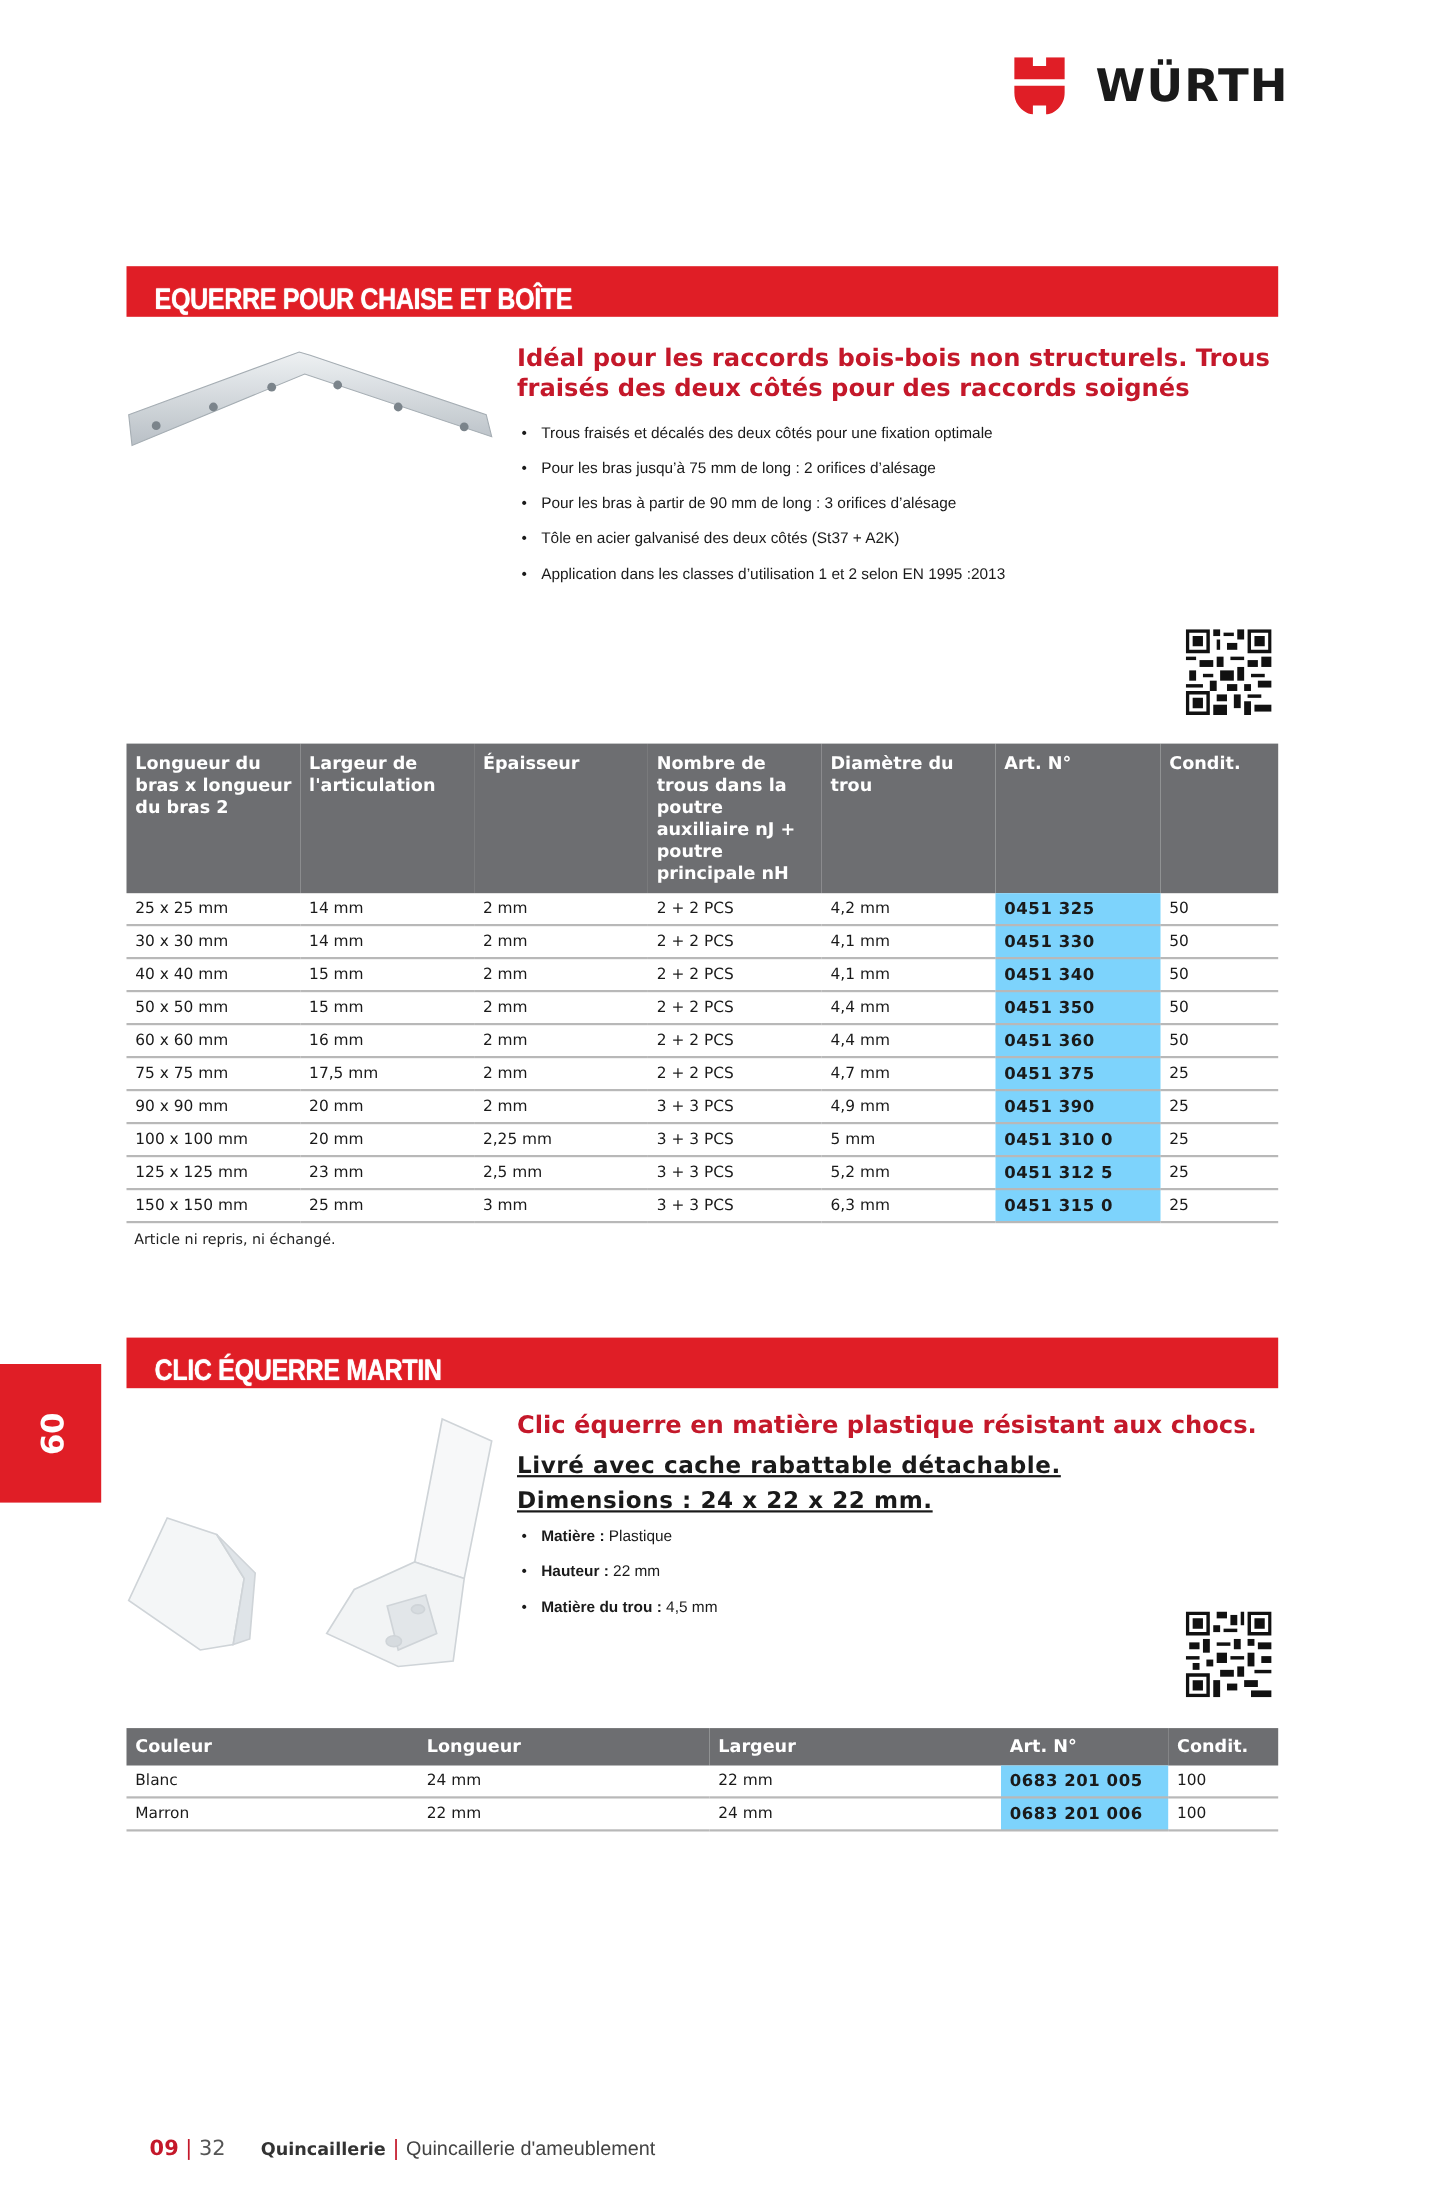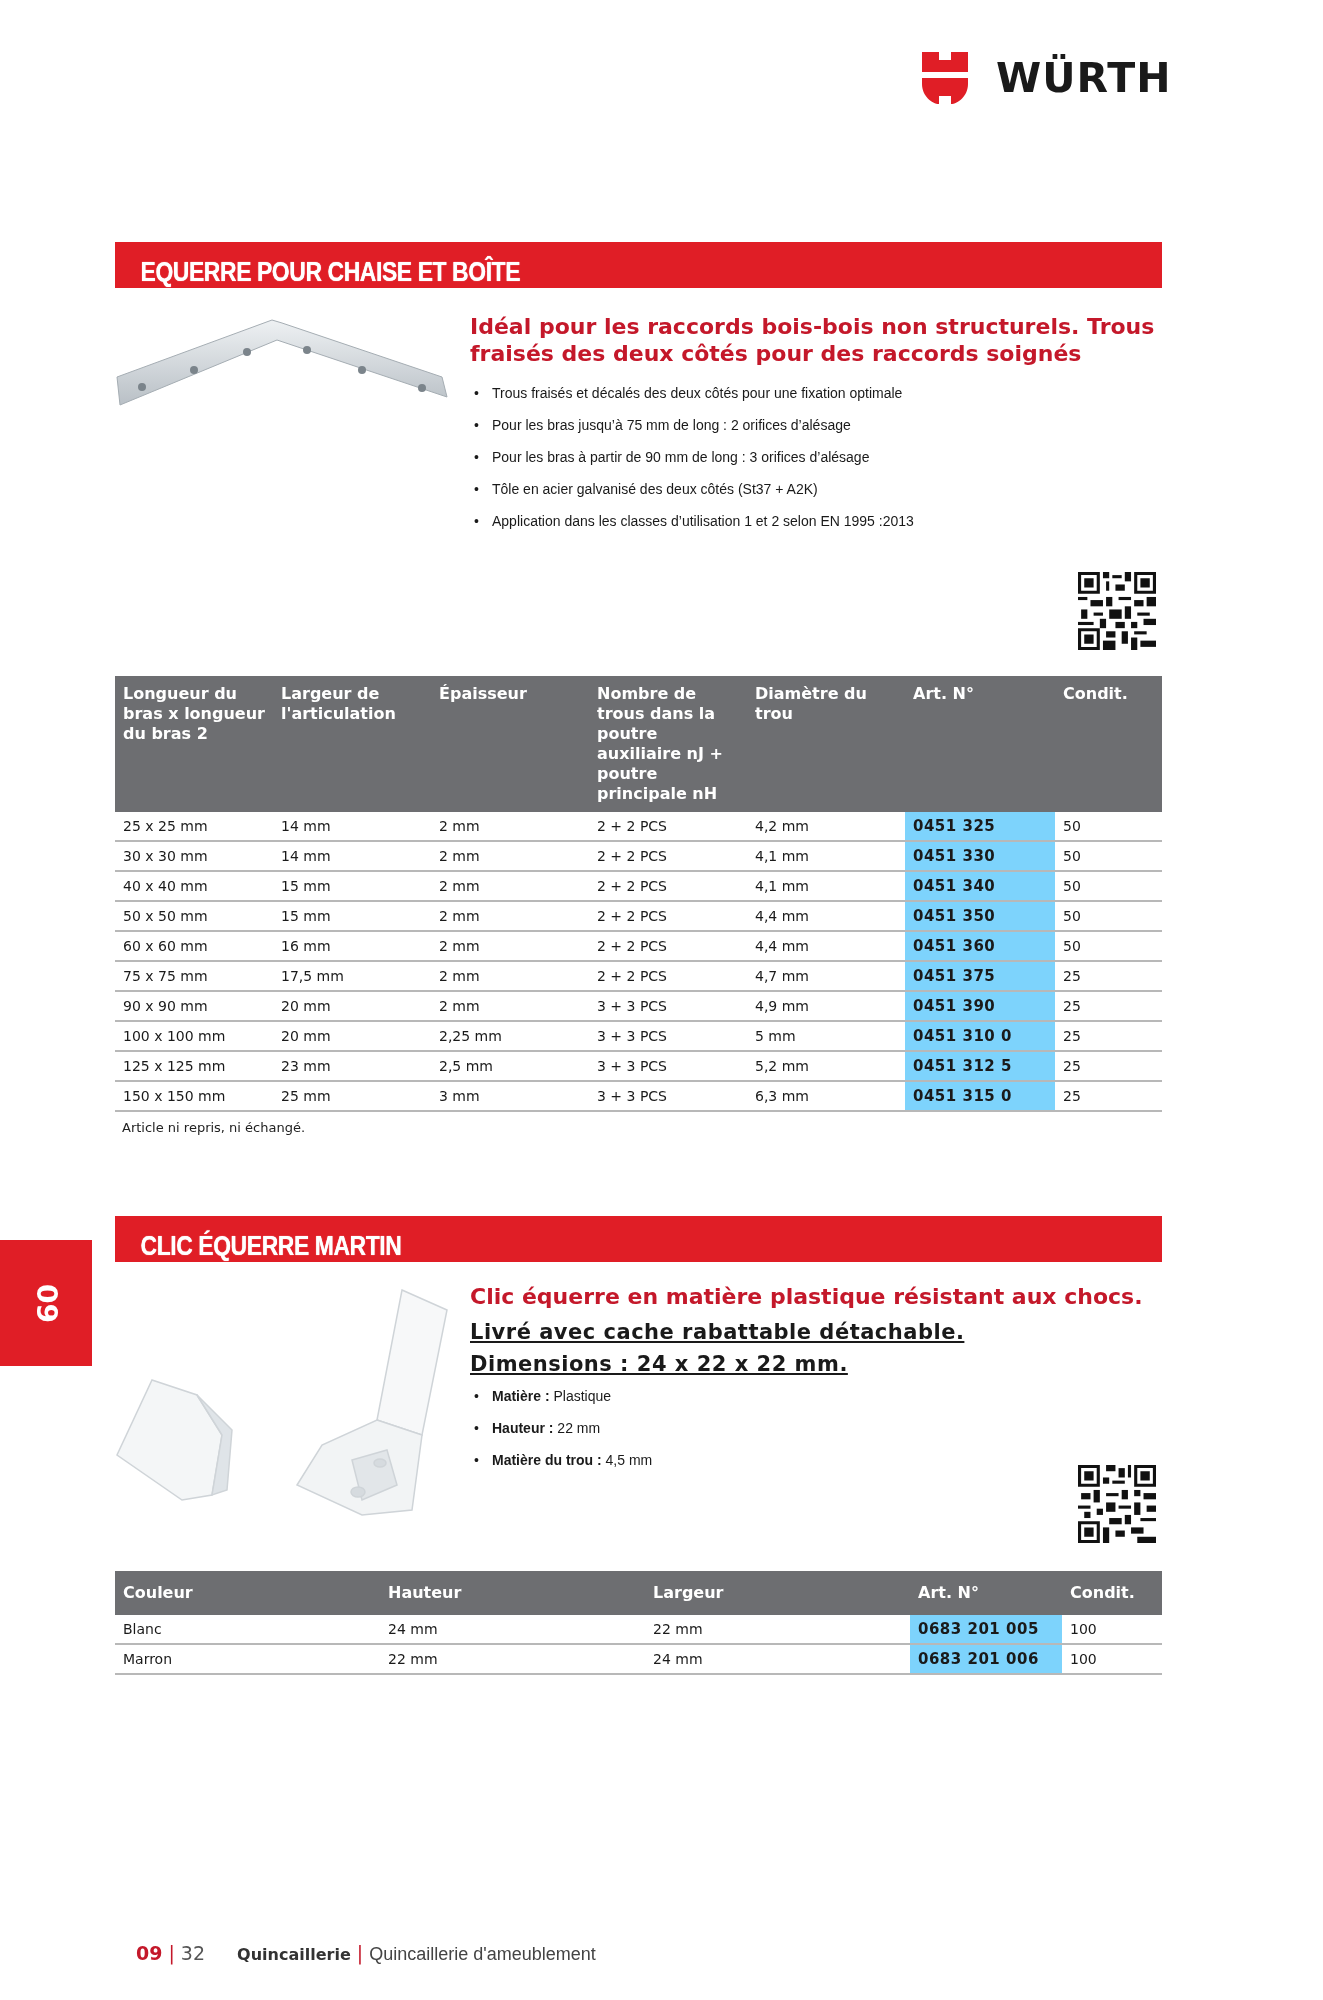--- a/index.html
+++ b/index.html
@@ -299,23 +299,23 @@
 
 <table style="left:115px;top:1571px;width:1047px;">
   <colgroup>
       <col style="width:265px">
       <col style="width:265px">
       <col style="width:265px">
       <col style="width:152px">
       <col style="width:100px">
     </colgroup>
   <thead>
-    <tr style="height:44px;">
+    <tr style="height:34px;">
       <th style="vertical-align:middle;padding:4px 8px;">Couleur</th>
-      <th style="vertical-align:middle;padding:4px 8px;">Hauteur</th>
+      <th style="vertical-align:middle;padding:4px 8px;">Longueur</th>
       <th style="vertical-align:middle;padding:4px 8px;">Largeur</th>
       <th style="vertical-align:middle;padding:4px 8px;">Art. N°</th>
       <th style="vertical-align:middle;padding:4px 8px;">Condit.</th>
     </tr>
   </thead>
   <tbody id="t2body">
       <tr>
         <td>Blanc</td>
         <td>24 mm</td>
         <td>22 mm</td>

